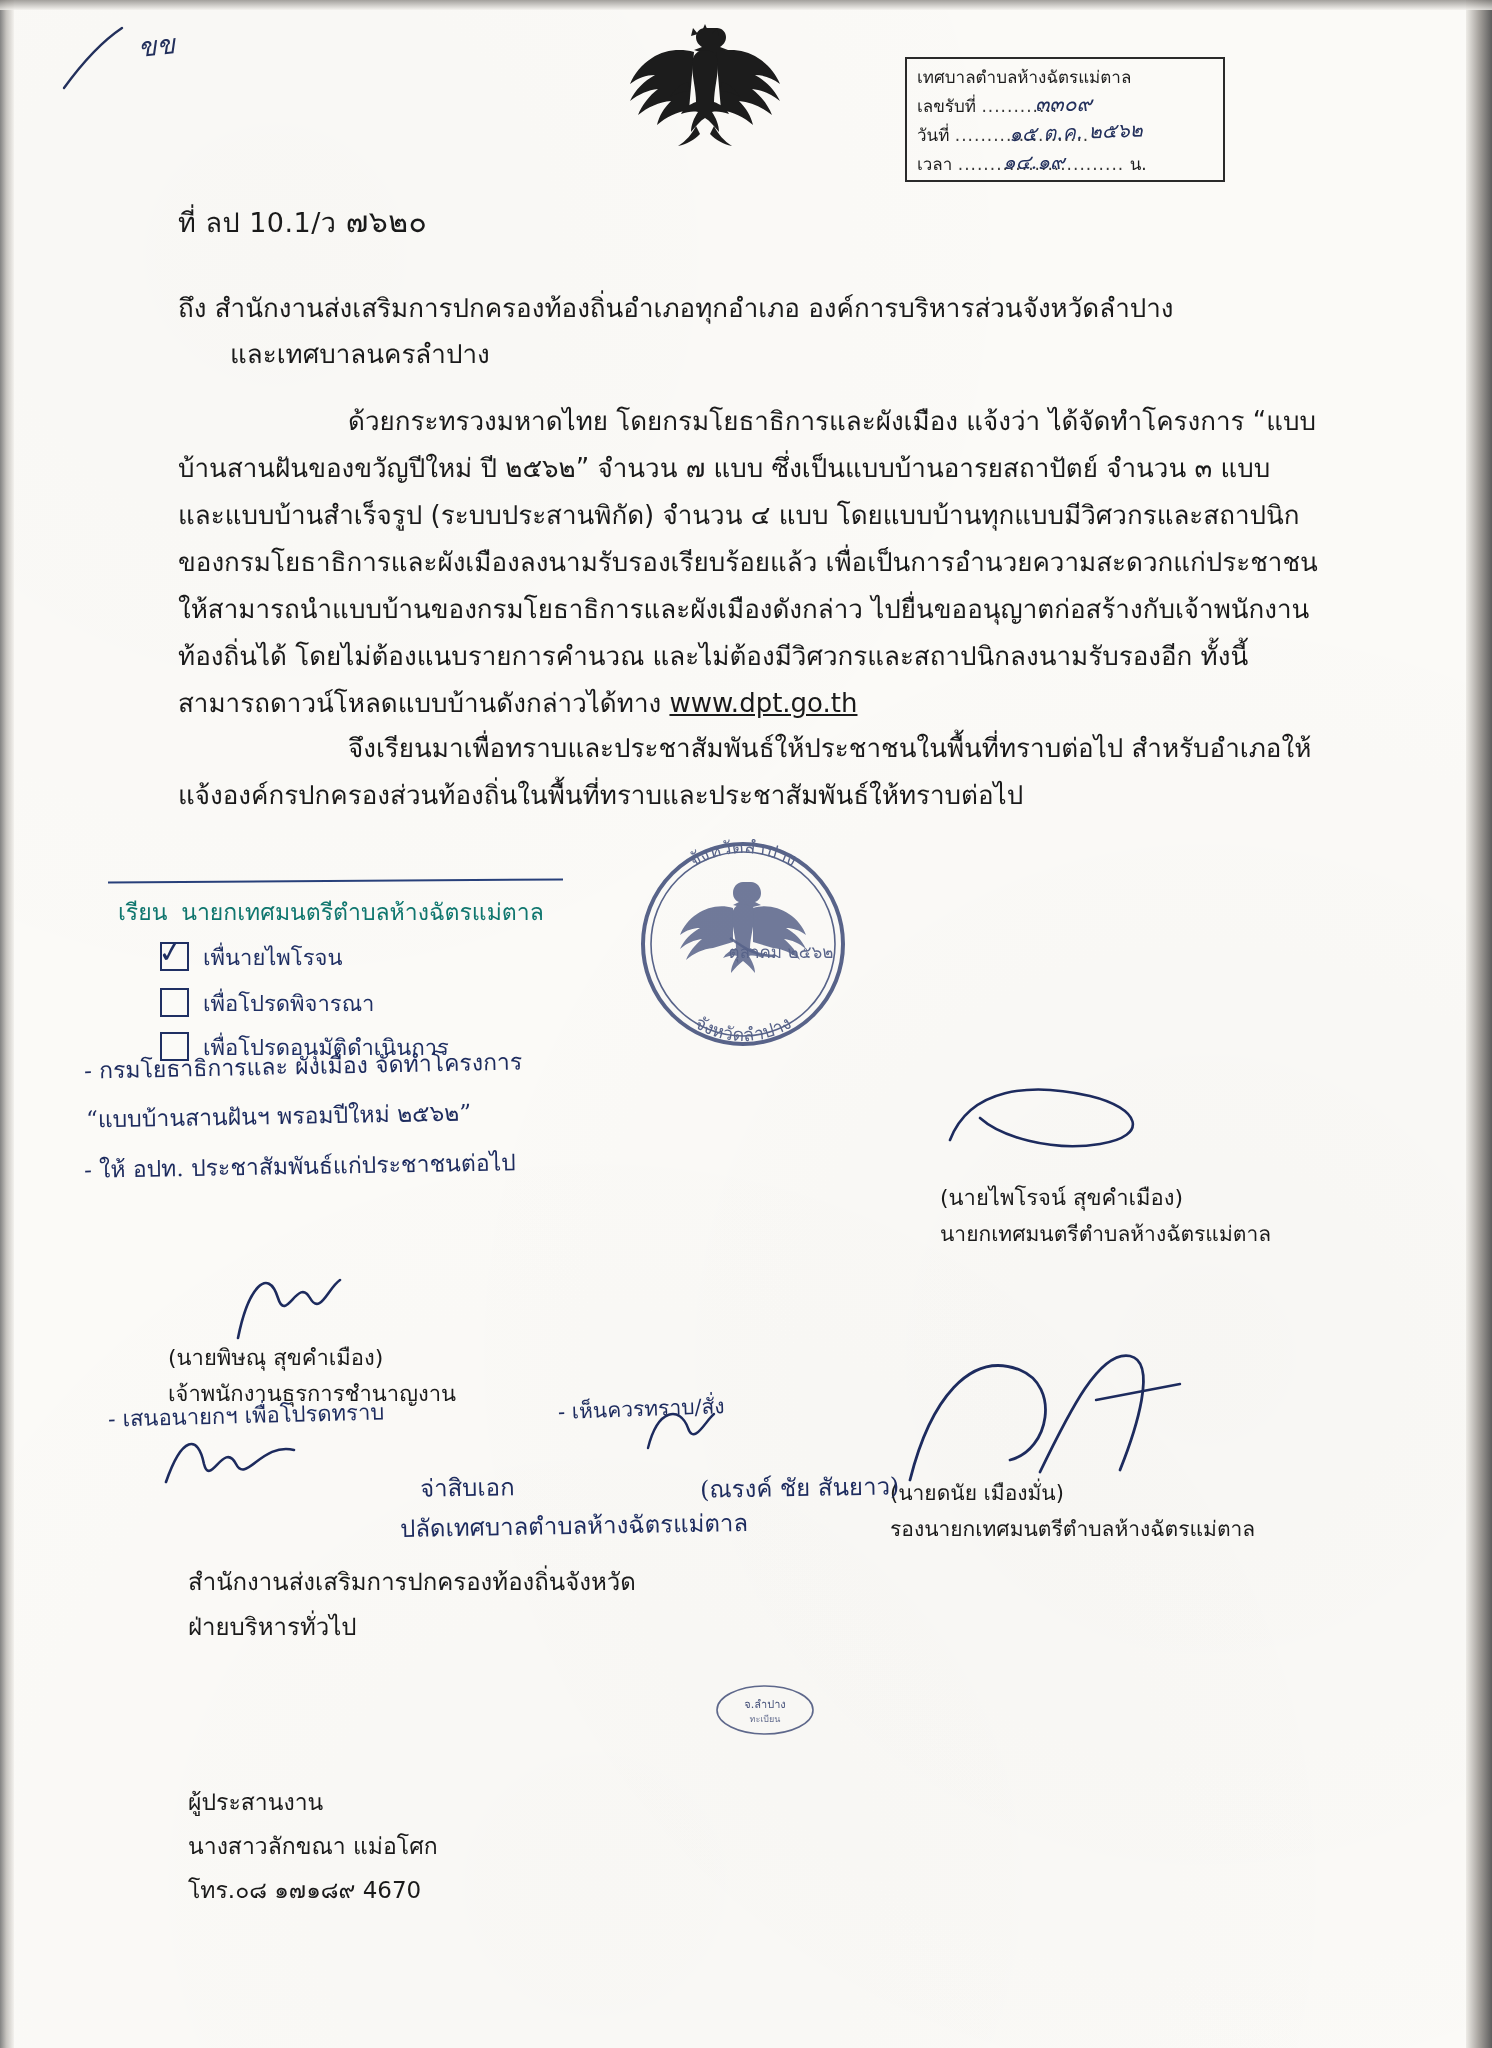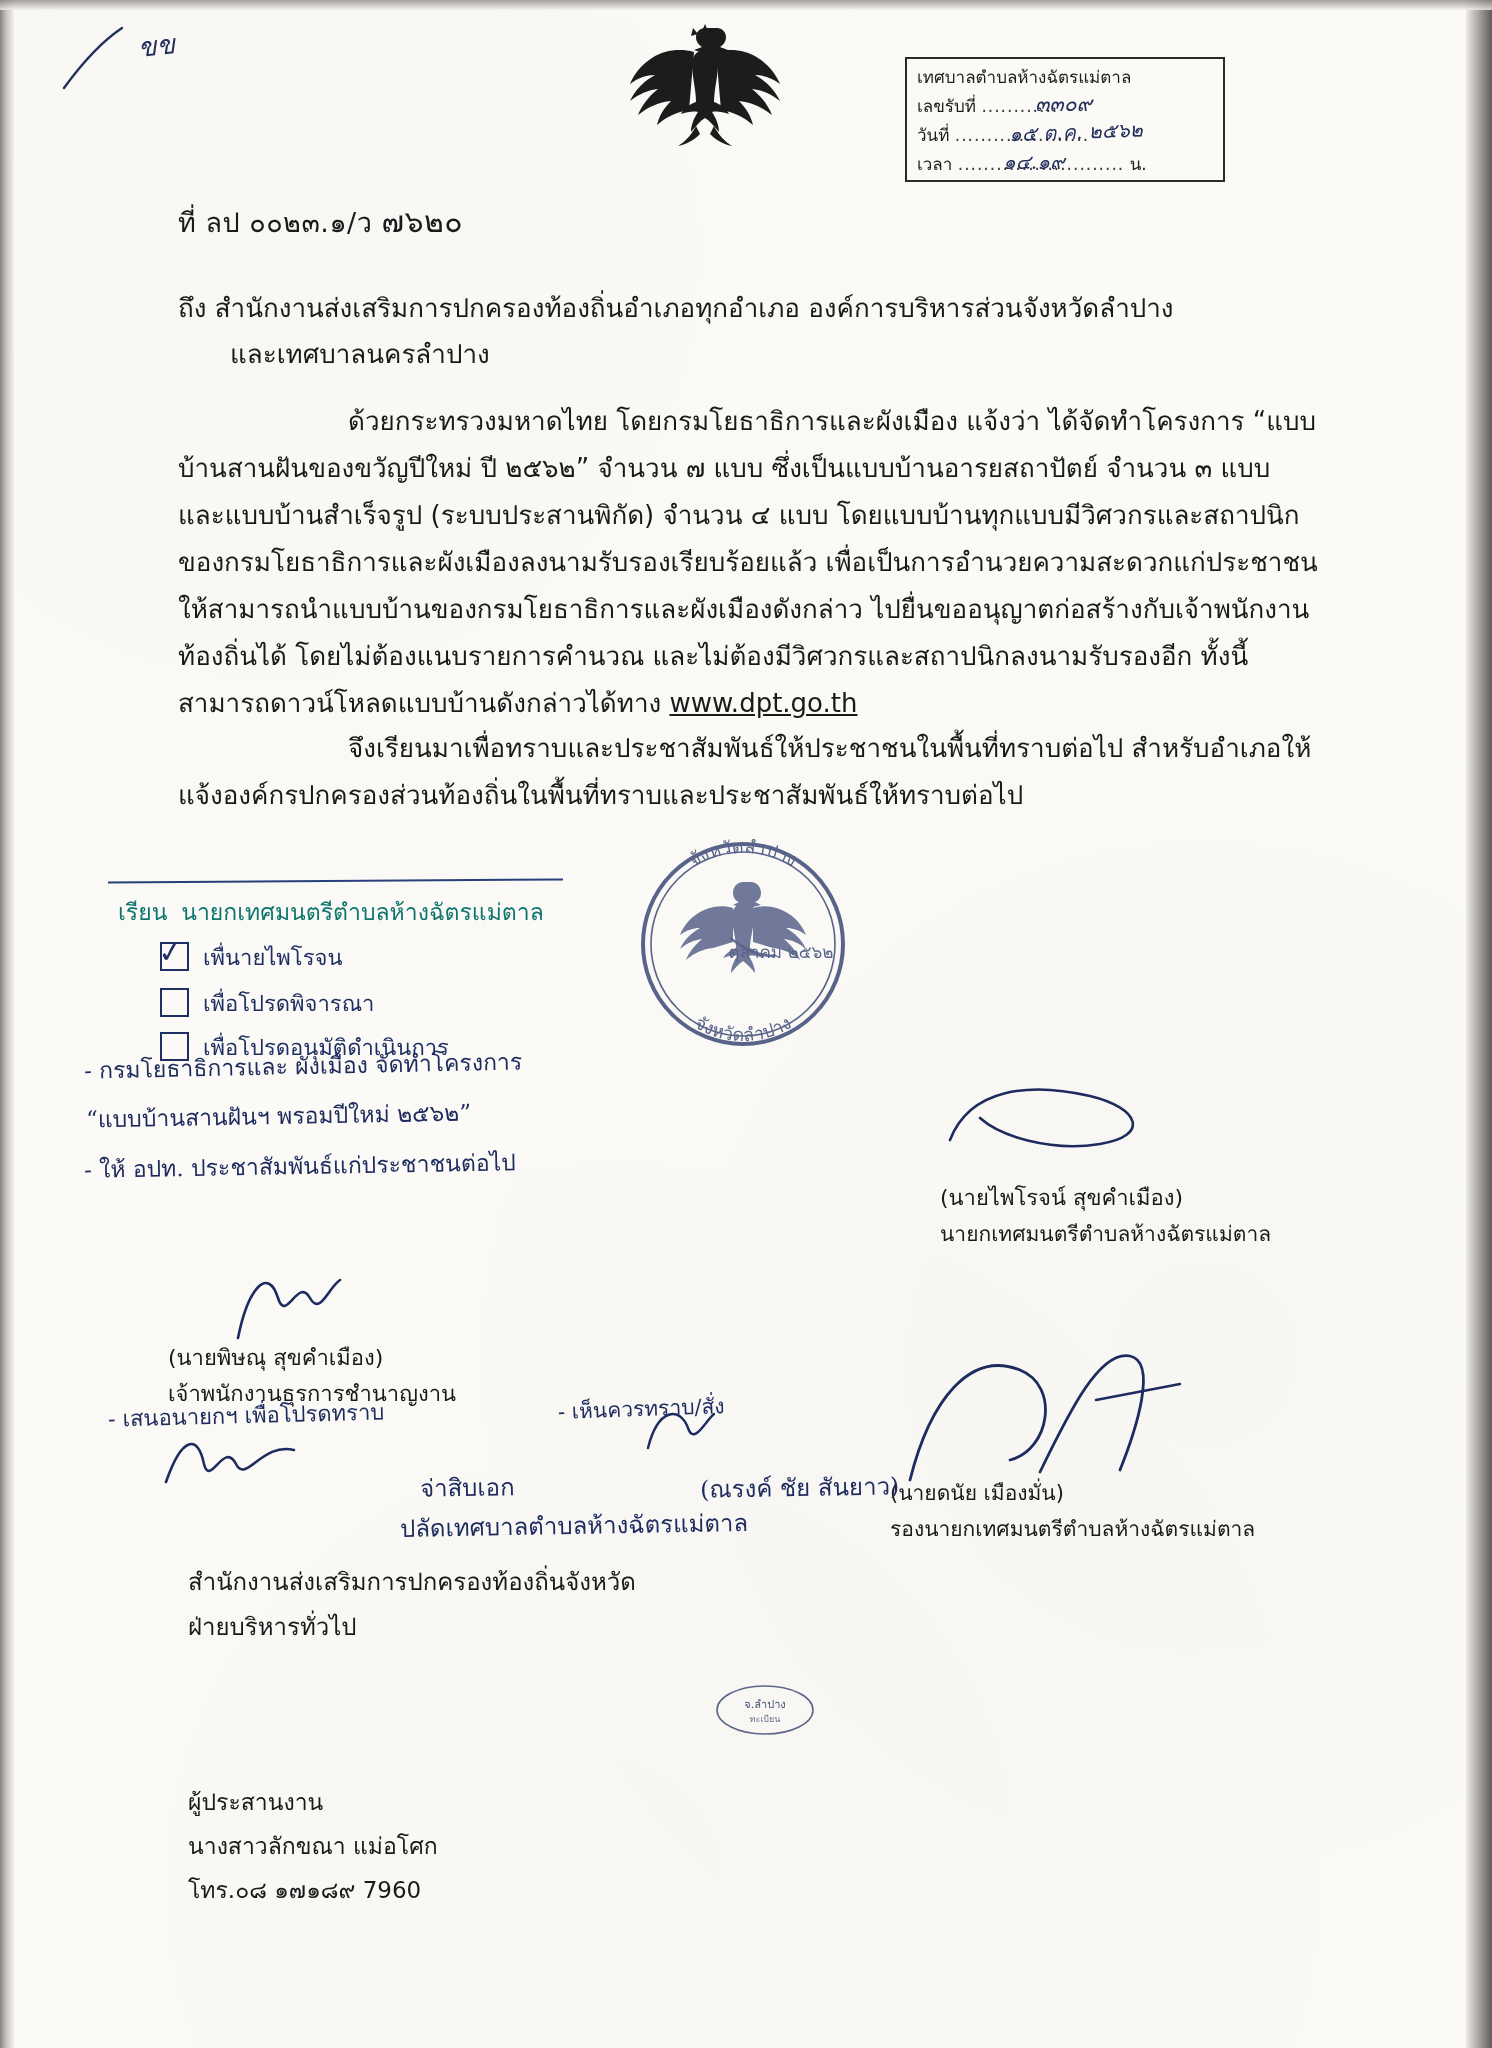--- a/index.html
+++ b/index.html
@@ -280,21 +280,21 @@
     </div>
     <div class="stamp-line">
       <span>เวลา</span>
       <span class="dots">..........................</span>
       <span>น.</span>
       <span class="hand stamp-time">๑๔.๑๙</span>
     </div>
   </div>
 
   <div class="doc-number">
-    <span>ที่ ลป ๐๐๒๓.๑/ว</span>
+    <span>ที่ ลป 10.1/ว</span>
     <span class="num2">๗๖๒๐</span>
   </div>
 
   <div class="to-block">
     <span>ถึง  สำนักงานส่งเสริมการปกครองท้องถิ่นอำเภอทุกอำเภอ  องค์การบริหารส่วนจังหวัดลำปาง</span>
     <span class="indent">และเทศบาลนครลำปาง</span>
   </div>
 
   <div class="para" id="para1">
     <span class="first">ด้วยกระทรวงมหาดไทย โดยกรมโยธาธิการและผังเมือง แจ้งว่า ได้จัดทำโครงการ “แบบบ้านสานฝันของขวัญปีใหม่ ปี ๒๕๖๒” จำนวน ๗ แบบ ซึ่งเป็นแบบบ้านอารยสถาปัตย์ จำนวน ๓ แบบ และแบบบ้านสำเร็จรูป (ระบบประสานพิกัด) จำนวน ๔ แบบ โดยแบบบ้านทุกแบบมีวิศวกรและสถาปนิกของกรมโยธาธิการและผังเมืองลงนามรับรองเรียบร้อยแล้ว เพื่อเป็นการอำนวยความสะดวกแก่ประชาชนให้สามารถนำแบบบ้านของกรมโยธาธิการและผังเมืองดังกล่าว ไปยื่นขออนุญาตก่อสร้างกับเจ้าพนักงานท้องถิ่นได้ โดยไม่ต้องแนบรายการคำนวณ และไม่ต้องมีวิศวกรและสถาปนิกลงนามรับรองอีก ทั้งนี้ สามารถดาวน์โหลดแบบบ้านดังกล่าวได้ทาง </span><span class="url">www.dpt.go.th</span>
@@ -404,16 +404,16 @@
   <div class="scrib s-sgt2">ปลัดเทศบาลตำบลห้างฉัตรแม่ตาล</div>
 
   <div class="addr-block">
     <div>สำนักงานส่งเสริมการปกครองท้องถิ่นจังหวัด</div>
     <div>ฝ่ายบริหารทั่วไป</div>
   </div>
 
   <div class="contact-block">
     <div>ผู้ประสานงาน</div>
     <div>นางสาวลักขณา แม่อโศก</div>
-    <div>โทร.๐๘ ๑๗๑๘๙ 7960</div>
+    <div>โทร.๐๘ ๑๗๑๘๙ 4670</div>
   </div>
 
 </div>
 
 </body></html>

